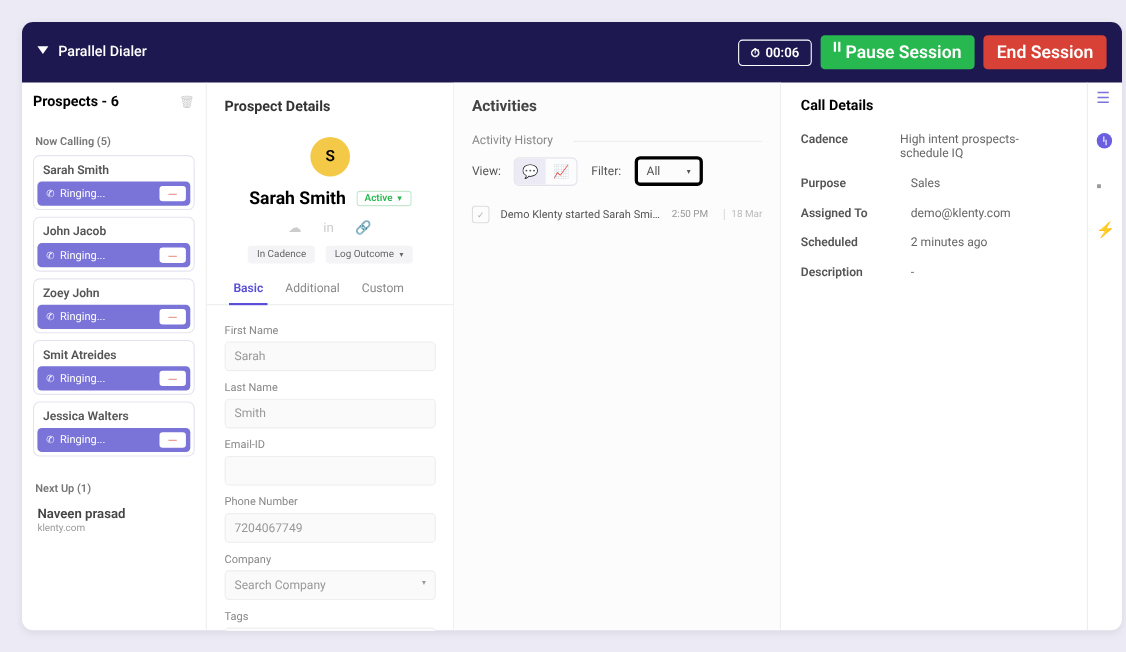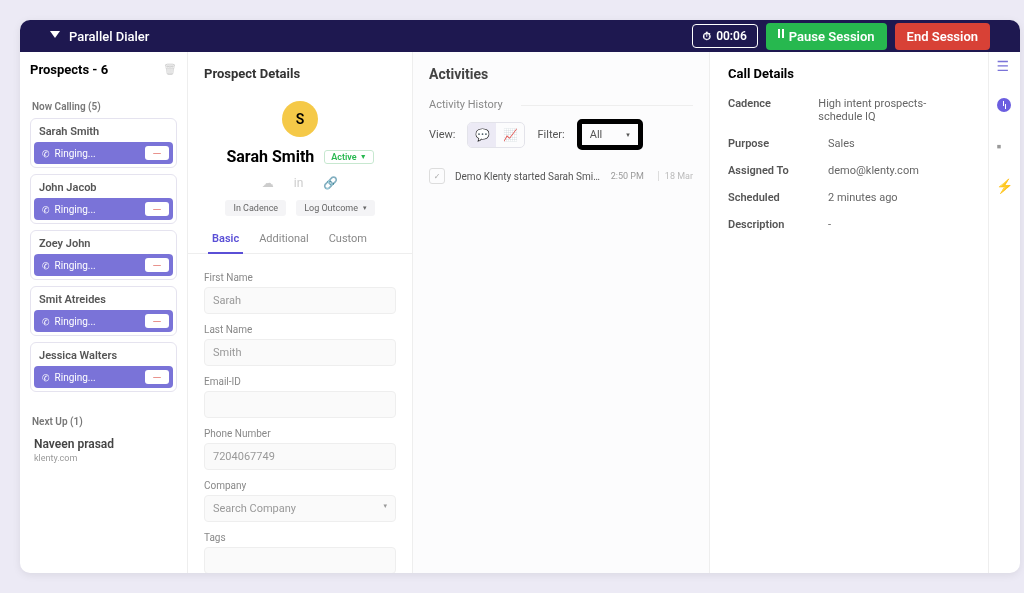--- a/index.html
+++ b/index.html
@@ -1,22 +1,22 @@
 <!DOCTYPE html>
 <html><head>
 <meta charset="utf-8">
 <style>
 *{box-sizing:border-box;margin:0;padding:0;font-family:-apple-system,BlinkMacSystemFont,"Segoe UI",Roboto,sans-serif}
 body{background:#eceaf5;padding:20px}
 .app{background:#fff;border-radius:10px;overflow:hidden;width:1000px;height:553px;display:flex;flex-direction:column;box-shadow:0 2px 8px rgba(0,0,0,.08)}
-.topbar{background:#1e1850;color:#fff;height:32px;display:flex;align-items:center;padding:0 30px;justify-content:space-between}
+.topbar{background:#1e1850;color:#fff;height:55px;display:flex;align-items:center;padding:0 14px;justify-content:space-between}
 .topbar-left{display:flex;align-items:center;gap:8px;font-size:13px;font-weight:500}
 .topbar-right{display:flex;align-items:center;gap:8px}
 .timer{border:1px solid #fff;border-radius:4px;padding:4px 10px;font-size:12px;font-weight:600;display:flex;align-items:center;gap:5px}
-.btn{border:none;border-radius:4px;padding:6px 12px;font-size:13px;font-weight:600;cursor:pointer;display:flex;align-items:flex-start;gap:5px}
+.btn{border:none;border-radius:4px;padding:6px 12px;font-size:16px;font-weight:600;cursor:pointer;display:flex;align-items:flex-start;gap:5px}
 .btn-pause{background:#27b84f;color:#fff}
 .btn-end{background:#d84136;color:#fff}
 .filter-icon{width:11px;height:11px;position:relative;display:inline-block}
 .filter-icon::before{content:"";position:absolute;top:0;left:0;border-left:5px solid transparent;border-right:5px solid transparent;border-top:7px solid #fff}
 .clock-icon::before{content:"⏱";font-size:11px}
 .pause-icon{display:flex;gap:2px}
 .pause-icon span{width:2px;height:9px;background:#fff}
 .body{flex:1;display:flex;overflow:hidden}
 .col{border-right:1px solid #eee;overflow-y:auto}
 .col-prospects{width:168px;padding:10px 10px 0}
@@ -59,21 +59,21 @@
 .fselect{width:100%;border:1px solid #eee;border-radius:4px;padding:6px 8px;font-size:11px;color:#999;background:#fafafa;display:flex;justify-content:space-between;align-items:flex-start}
 .activities-head{padding:14px 16px 6px}
 .activities-head h3{font-size:14px;font-weight:700;color:#444}
 .act-sub{font-size:11px;color:#888;margin:10px 16px 8px;position:relative}
 .act-sub::after{content:"";position:absolute;left:92px;right:0;top:50%;height:1px;background:#eee}
 .act-controls{display:flex;align-items:center;gap:12px;padding:0 16px 10px}
 .act-label{font-size:11px;color:#555}
 .view-toggle{display:flex;border:1px solid #e3e3ea;border-radius:5px;overflow:hidden}
 .vt-btn{width:28px;height:24px;display:flex;align-items:center;justify-content:center;font-size:12px;cursor:pointer;color:#888}
 .vt-btn.active{background:#eceaf5;color:#5a4fd6}
-.filter-sel{border:5px solid #000000;border-radius:5px;padding:4px 8px;font-size:11px;color:#555;display:flex;align-items:center;gap:24px;cursor:pointer}
+.filter-sel{border:3px solid #000000;border-radius:5px;padding:4px 8px;font-size:11px;color:#555;display:flex;align-items:center;gap:24px;cursor:pointer}
 .act-row{display:flex;align-items:center;gap:10px;padding:8px 16px;font-size:10px}
 .act-icon{width:16px;height:16px;border:1px solid #ddd;border-radius:3px;display:flex;align-items:center;justify-content:center;font-size:8px;color:#aaa}
 .act-text{flex:1;color:#555;white-space:nowrap;overflow:hidden;text-overflow:ellipsis}
 .act-time{color:#999;font-size:9px}
 .act-date{color:#bbb;font-size:9px;border-left:1px solid #ddd;padding-left:6px;margin-left:4px}
 .call-head{font-size:13px;font-weight:700;margin-bottom:16px}
 .cd-row{display:flex;margin-bottom:14px;font-size:11px}
 .cd-label{width:100px;color:#555;font-weight:600}
 .cd-val{color:#666}
 .phone-icon::before{content:"✆";font-size:9px}

